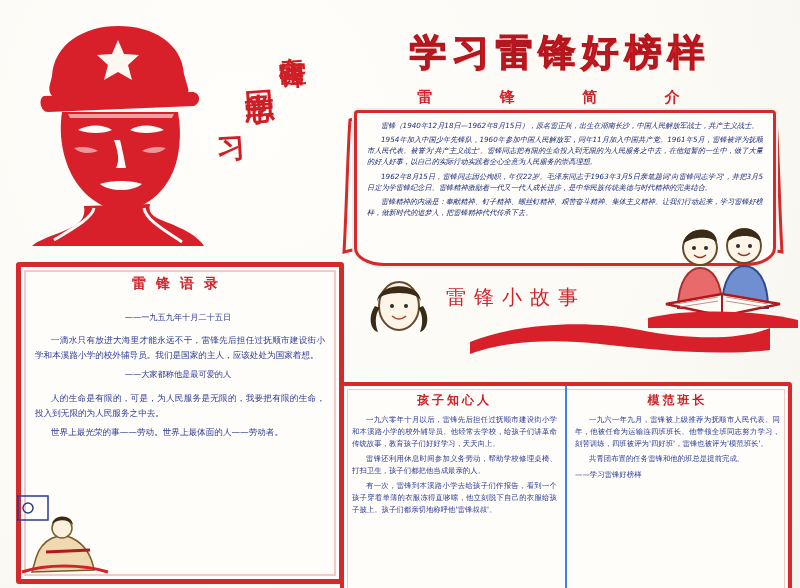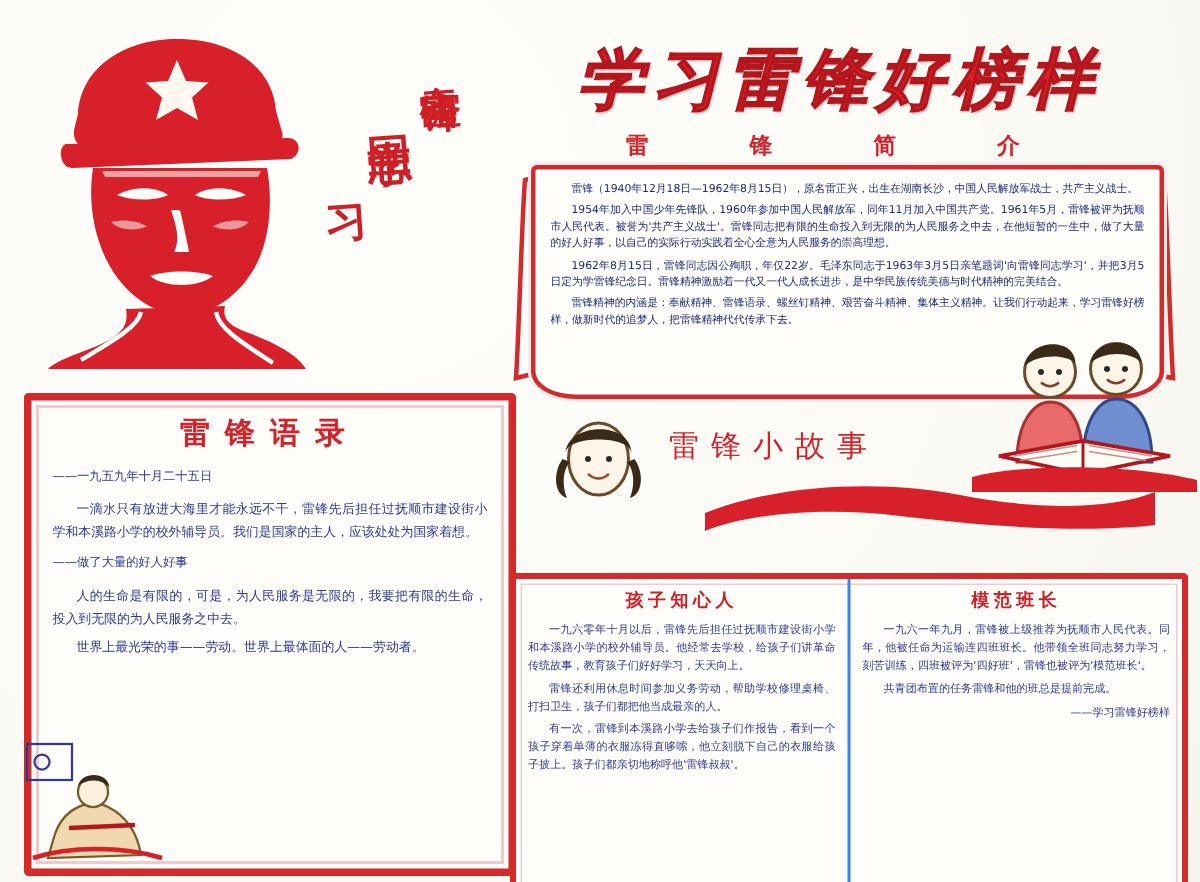--- a/index.html
+++ b/index.html
@@ -51,27 +51,26 @@
   #calligraphy .c2 { left: 28px; top: 38px; font-size: 29px; }
   #calligraphy .c3 { left: 0px;  top: 86px; font-size: 28px; }
 
   
   #main-title {
     left: 330px; top: 22px; width: 460px; height: 62px;
     display: flex; align-items: center; justify-content: center;
   }
   #main-title .t {
     font-family: "DejaVu Serif", serif;
-    font-size: 44px;
+    font-size: 37px;
     font-weight: bold;
     color: #e02028;
     letter-spacing: 6px;
     -webkit-text-stroke: 1px #b3161d;
     text-shadow: 1px 1px 0 #ffb9b9;
-    font-style: italic;
   }
 
   
   #book-wrap {
     left: 336px; top: 88px; width: 452px; height: 182px;
   }
   #book-head {
     position: absolute; left: 48px; top: 0; width: 330px;
     display: flex; justify-content: space-around;
     font-family: "DejaVu Serif", serif;
@@ -93,44 +92,44 @@
     opacity: .0;
   }
   #book-text {
     position: absolute; left: 10px; top: 7px; right: 10px; bottom: 6px;
     font-size: 7.2px; line-height: 1.55;
     color: #1b2a7a;
     text-align: justify;
     font-family: "DejaVu Sans", sans-serif;
     overflow: hidden;
   }
-  #book-text p { margin: 0 0 3px 0; text-indent: 14px; }
+  #book-text p { margin: 0 0 3px 0; text-indent: 14px; font-style: italic; }
 
   
   #quote-box {
     left: 16px; top: 262px; width: 318px; height: 312px;
     border: 5px solid #d42a2a;
     border-radius: 3px;
     background: #fffdfa;
     box-shadow: inset 0 0 0 3px #ffffff, inset 0 0 0 5px #f3c9c9;
   }
   #quote-title {
     position: absolute; left: 0; right: 0; top: 8px;
     text-align: center;
     font-family: "DejaVu Serif", serif;
-    font-size: 20px; font-weight: bold; color: #d2222a;
+    font-size: 14px; font-weight: bold; color: #d2222a;
     letter-spacing: 10px;
   }
   #quote-body {
     position: absolute; left: 14px; right: 14px; top: 42px; bottom: 58px;
     font-size: 8.6px; line-height: 1.75; color: #2b3a94;
     text-align: justify;
   }
   #quote-body .q { margin-bottom: 4px; text-indent: 16px; }
-  #quote-body .sig { text-align: left; margin: 1px 4px 9px 0; font-size: 8.2px; }
+  #quote-body .sig { text-align: center; margin: 1px 4px 9px 0; font-size: 8.2px; }
 
   
   #story-head {
     left: 350px; top: 278px; width: 290px; height: 46px;
   }
   #story-head .title {
     position: absolute; left: 96px; top: 6px;
     font-family: "DejaVu Serif", serif;
     font-size: 20px; font-weight: normal; color: #d2222a;
     letter-spacing: 8px;
@@ -160,21 +159,21 @@
     letter-spacing: 3px;
     font-weight: bold;
   }
   .story-col .body {
     font-size: 7.4px;
     line-height: 1.62;
     color: #2b3a94;
     text-align: justify;
   }
   .story-col .body p { margin: 0 0 3px 0; text-indent: 14px; }
-  .story-col .body .sign { text-indent: 0; text-align: right; margin-top: 4px; }
+  .story-col .body .sign { text-indent: 0; text-align: left; margin-top: 4px; }
 
   
   #kids { left: 648px; top: 218px; width: 150px; height: 110px; }
   
   #face { left: 362px; top: 276px; width: 74px; height: 60px; }
   
   #lei-figure { left: 16px; top: 492px; width: 96px; height: 84px; }
 
   
   #brush {
@@ -241,21 +240,21 @@
         <path d="M8 150 C10 120 12 40 14 18 C60 6 140 10 216 26 C292 10 372 6 440 18 C442 40 444 120 446 150 C376 136 292 132 216 146 C140 132 62 136 8 150 Z"></path>
         <path d="M216 26 L216 146"></path>
       </g>
     </svg>
 
     <div id="book-frame">
       <div id="book-text">
         <p>雷锋（1940年12月18日—1962年8月15日），原名雷正兴，出生在湖南长沙，中国人民解放军战士，共产主义战士。</p>
         <p>1954年加入中国少年先锋队，1960年参加中国人民解放军，同年11月加入中国共产党。1961年5月，雷锋被评为抚顺市人民代表。被誉为'共产主义战士'。雷锋同志把有限的生命投入到无限的为人民服务之中去，在他短暂的一生中，做了大量的好人好事，以自己的实际行动实践着全心全意为人民服务的崇高理想。</p>
         <p>1962年8月15日，雷锋同志因公殉职，年仅22岁。毛泽东同志于1963年3月5日亲笔题词'向雷锋同志学习'，并把3月5日定为学雷锋纪念日。雷锋精神激励着一代又一代人成长进步，是中华民族传统美德与时代精神的完美结合。</p>
-        <p>雷锋精神的内涵是：奉献精神、雷锋语录、螺丝钉精神、艰苦奋斗精神、集体主义精神。让我们行动起来，学习雷锋好榜样，做新时代的追梦人，把雷锋精神代代传承下去。</p>
+        <p>雷锋精神的内涵是：奉献精神、钉子精神、螺丝钉精神、艰苦奋斗精神、集体主义精神。让我们行动起来，学习雷锋好榜样，做新时代的追梦人，把雷锋精神代代传承下去。</p>
       </div>
     </div>
   </div>
 
   <div id="kids" class="abs">
     <svg viewBox="0 0 150 110" width="150" height="110" aria-hidden="true">
 
       <circle cx="52" cy="30" r="17" fill="#fdf6e8" stroke="#6b4a2a" stroke-width="2"></circle>
       <circle cx="96" cy="28" r="17" fill="#fdf6e8" stroke="#6b4a2a" stroke-width="2"></circle>
 
@@ -284,21 +283,21 @@
 
       <path d="M0 100 C40 90 110 92 150 102 L150 110 L0 110 Z" fill="#d8202a"></path>
     </svg>
   </div>
 
   <div id="quote-box" class="abs">
     <div id="quote-title">雷锋语录</div>
     <div id="quote-body">
       <div class="sig">——一九五九年十月二十五日</div>
       <div class="q">一滴水只有放进大海里才能永远不干，雷锋先后担任过抚顺市建设街小学和本溪路小学的校外辅导员。我们是国家的主人，应该处处为国家着想。</div>
-      <div class="sig">——做了大量的好人好事</div>
+      <div class="sig">——大家都称他是最可爱的人</div>
       <div class="q">人的生命是有限的，可是，为人民服务是无限的，我要把有限的生命，投入到无限的为人民服务之中去。</div>
       <div class="q">世界上最光荣的事——劳动。世界上最体面的人——劳动者。</div>
     </div>
   </div>
 
   <div id="lei-figure" class="abs">
     <svg viewBox="0 0 96 84" width="96" height="84" aria-hidden="true">
       <rect x="2" y="4" width="30" height="24" fill="none" stroke="#2b3a94" stroke-width="1.5"></rect>
       <circle cx="12" cy="16" r="5" fill="none" stroke="#2b3a94" stroke-width="1.5"></circle>
       <path d="M20 66 C26 46 44 40 56 46 C70 53 76 66 78 78 L16 80 Z" fill="#f0d9b0" stroke="#7a5a2a" stroke-width="1.5"></path>

